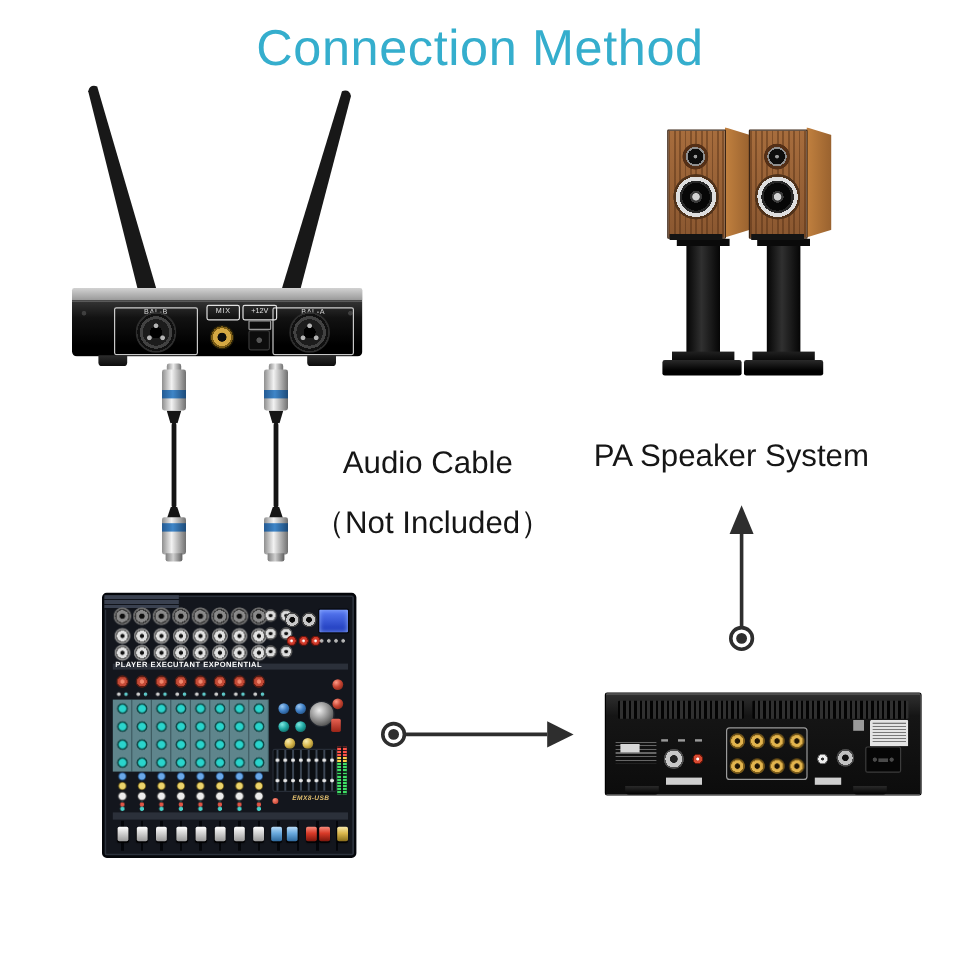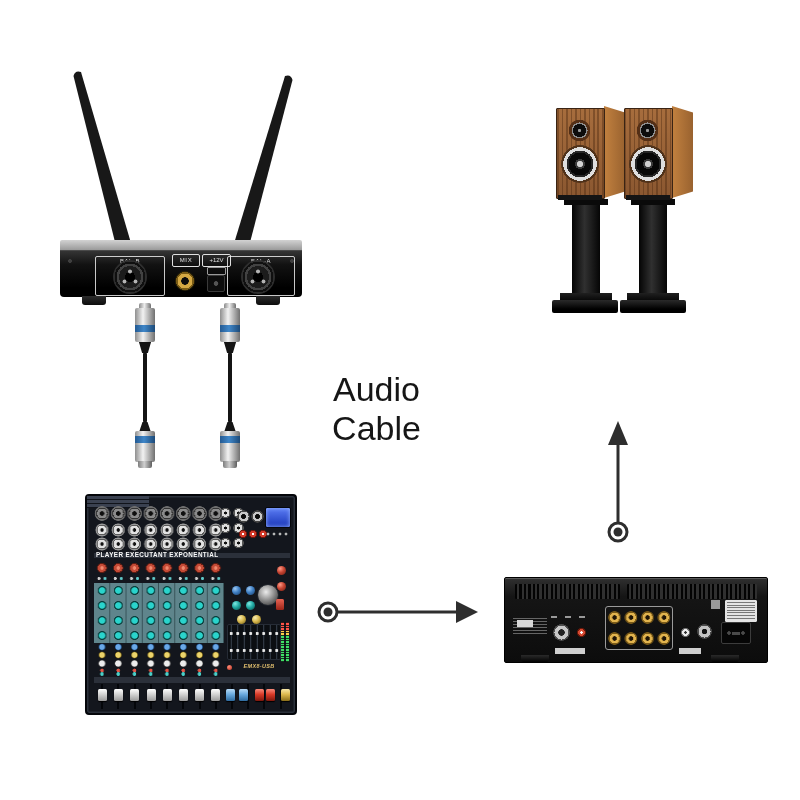--- a/index.html
+++ b/index.html
@@ -64,21 +64,21 @@
   .cb-neck-b{position:absolute;left:13px;top:119px;width:14px;height:10px;background:#151515;
              clip-path:polygon(32% 0,68% 0,92% 100%,8% 100%);}
   .cb-body-b{position:absolute;left:10px;top:128px;width:20px;height:31px;border-radius:2px;
              background:linear-gradient(90deg,#8f8f8f,#f2f2f2 40%,#707070);}
   .cb-cap-b{position:absolute;left:13px;top:158px;width:14px;height:7px;border-radius:0 0 2px 2px;
             background:linear-gradient(90deg,#7e7e7e,#cfcfcf 45%,#5f5f5f);}
 
   
   .note-line,.label{position:absolute;color:#161616;text-align:center;}
   .nl1{left:268px;top:320px;width:185px;font-size:26px;}
-  .nl2{left:284px;top:370px;width:185px;font-size:34px;}
+  .nl2{left:264px;top:370px;width:185px;font-size:26px;}
   .nl3{left:253px;top:418px;width:215px;font-size:26px;}
   .lbl-speakers{left:462px;top:364px;width:295px;font-size:26px;}
   .lbl-mixer{left:105px;top:730px;width:190px;font-size:27px;}
   .lbl-amp{left:500px;top:706px;width:270px;font-size:27px;}
 
   
   .speakers{position:absolute;left:550px;top:95px;width:148px;height:226px;}
   .stand-plate{position:absolute;width:44px;height:6px;background:#0a0a0a;top:104px;}
   .st-pl-l{left:14px;} .st-pl-r{left:81px;}
   .stand-col{position:absolute;width:28px;height:92px;top:110px;
@@ -227,20 +227,21 @@
   .amp-lbl2{position:absolute;left:174px;top:70px;width:22px;height:6px;background:#cfcfcf;}
   .amp-foot{position:absolute;top:77px;width:28px;height:7px;border-radius:0 0 3px 3px;
        background:linear-gradient(180deg,#2a2a2a,#020202);}
   .af-l{left:16px;} .af-r{left:206px;}
 </style>
 </head>
 <body>
 
 <div class="stage">
 
+  <div class="title">Connection Method</div>
 
   <div class="receiver">
     <svg class="antennas" viewBox="0 0 242 184">
       <path d="M13.5 8 Q15 2 21 4 L73 182 L57 182 Z" fill="#181818"></path>
       <path d="M232.5 12 Q231 6 225 8 L172 182 L188 182 Z" fill="#181818"></path>
     </svg>
     <div class="rc-top"></div>
     <div class="rc-front"></div>
     <div class="rc-box rc-box-l">
       <div class="rc-lbl">BAL-B</div>
@@ -280,20 +281,21 @@
     <div class="cb-neck-t"></div>
     <div class="cb-wire"></div>
     <div class="cb-neck-b"></div>
     <div class="cb-body-b">
       <div class="cb-band b2"></div>
     </div>
     <div class="cb-cap-b"></div>
   </div>
 
   <div class="note-line nl2">Audio Cable</div>
+  <div class="note-line nl3">（Not Included）</div>
 
   <div class="speakers">
     <div class="stand-plate st-pl-l"></div>
     <div class="stand-col st-c-l"></div>
     <div class="stand-step st-s-l"></div>
     <div class="stand-base st-b-l"></div>
     <div class="stand-plate st-pl-r"></div>
     <div class="stand-col st-c-r"></div>
     <div class="stand-step st-s-r"></div>
     <div class="stand-base st-b-r"></div>
@@ -301,20 +303,21 @@
     <div class="spk-front sf-l"></div>
     <div class="spk-tweeter tw-l"></div>
     <div class="spk-woofer wf-l"></div>
     <div class="spk-plinth sp-l"></div>
     <div class="spk-side ss-r"></div>
     <div class="spk-front sf-r"></div>
     <div class="spk-tweeter tw-r"></div>
     <div class="spk-woofer wf-r"></div>
     <div class="spk-plinth sp-r"></div>
   </div>
+  <div class="label lbl-speakers">PA Speaker System</div>
 
   <svg class="arrow arrow-v" viewBox="0 0 40 128">
     <polygon points="20,3 10,27 30,27" fill="#2e2e2e"></polygon>
     <line x1="20" y1="25" x2="20" y2="104" stroke="#2e2e2e" stroke-width="3"></line>
     <circle cx="20" cy="114" r="9" fill="#fff" stroke="#2e2e2e" stroke-width="3"></circle>
     <circle cx="20" cy="114" r="4.5" fill="#2e2e2e"></circle>
   </svg>
   <svg class="arrow arrow-h" viewBox="0 0 170 36">
     <circle cx="14" cy="18" r="9" fill="#fff" stroke="#2e2e2e" stroke-width="3"></circle>
     <circle cx="14" cy="18" r="4.5" fill="#2e2e2e"></circle>

